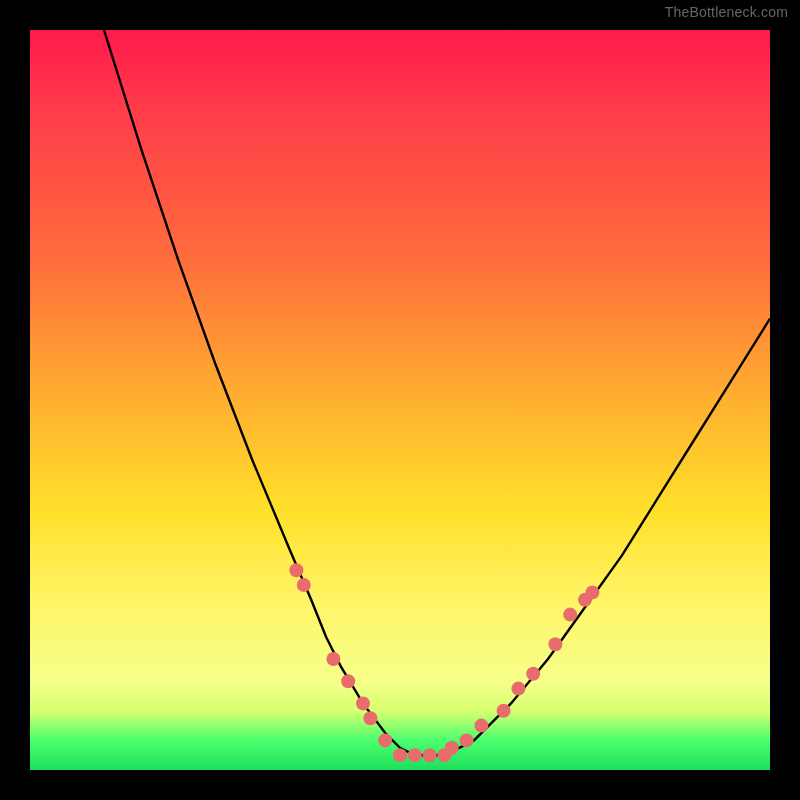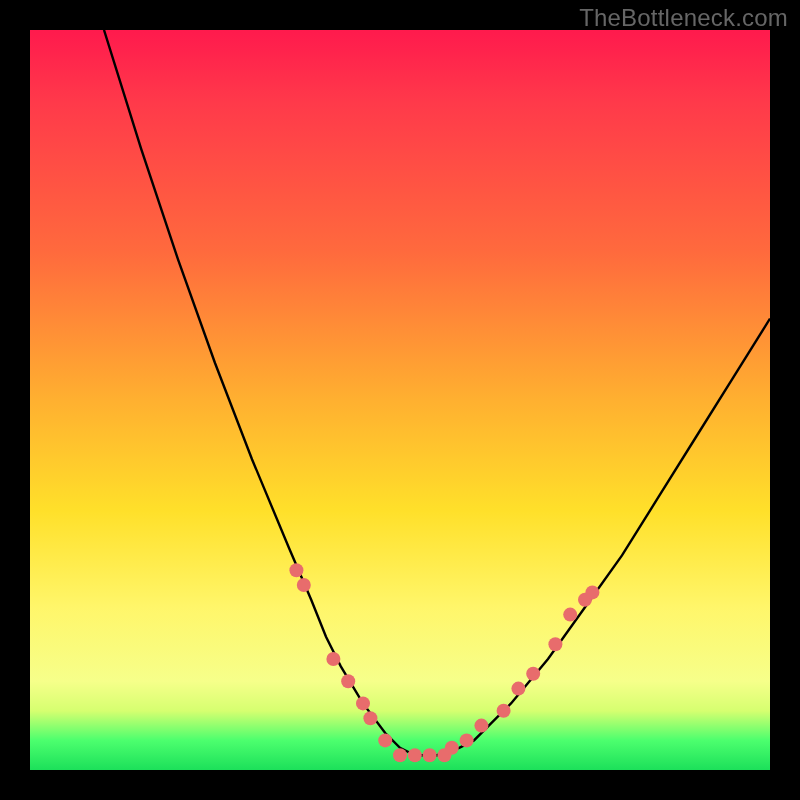--- a/index.html
+++ b/index.html
@@ -35,21 +35,21 @@
       #f6ff8a 88%,
       #d6ff70 92%,
       #4cff6e 96%,
       #1ce05a 100%
     );
   }
   .watermark {
     position: absolute;
     top: 4px;
     right: 12px;
-    font-size: 24px;
+    font-size: 14px;
     font-weight: 500;
     color: #666;
     letter-spacing: 0.2px;
     font-family: Arial, sans-serif;
   }
   svg.curve {
     position: absolute;
     left: 0;
     top: 0;
     width: 740px;

